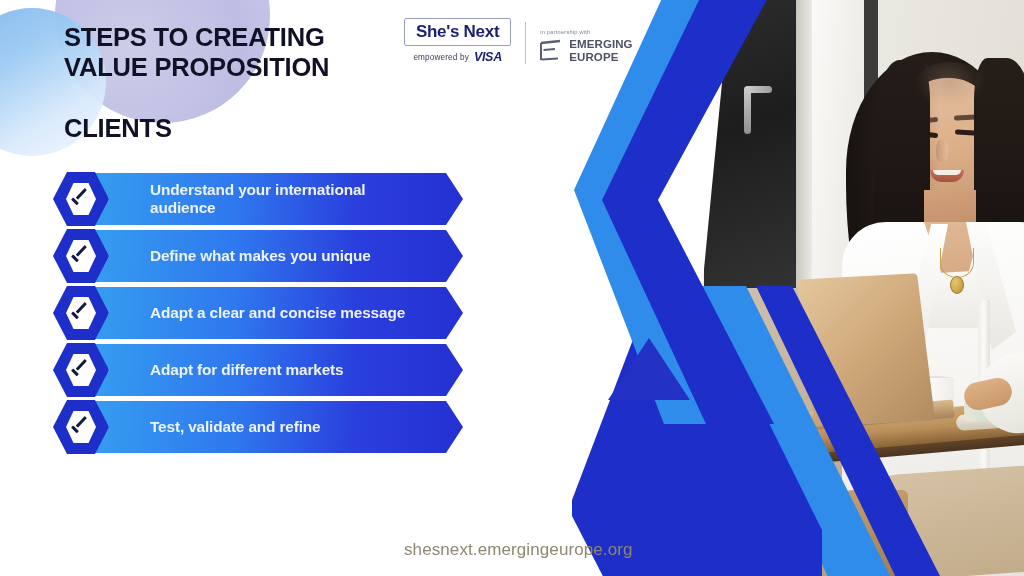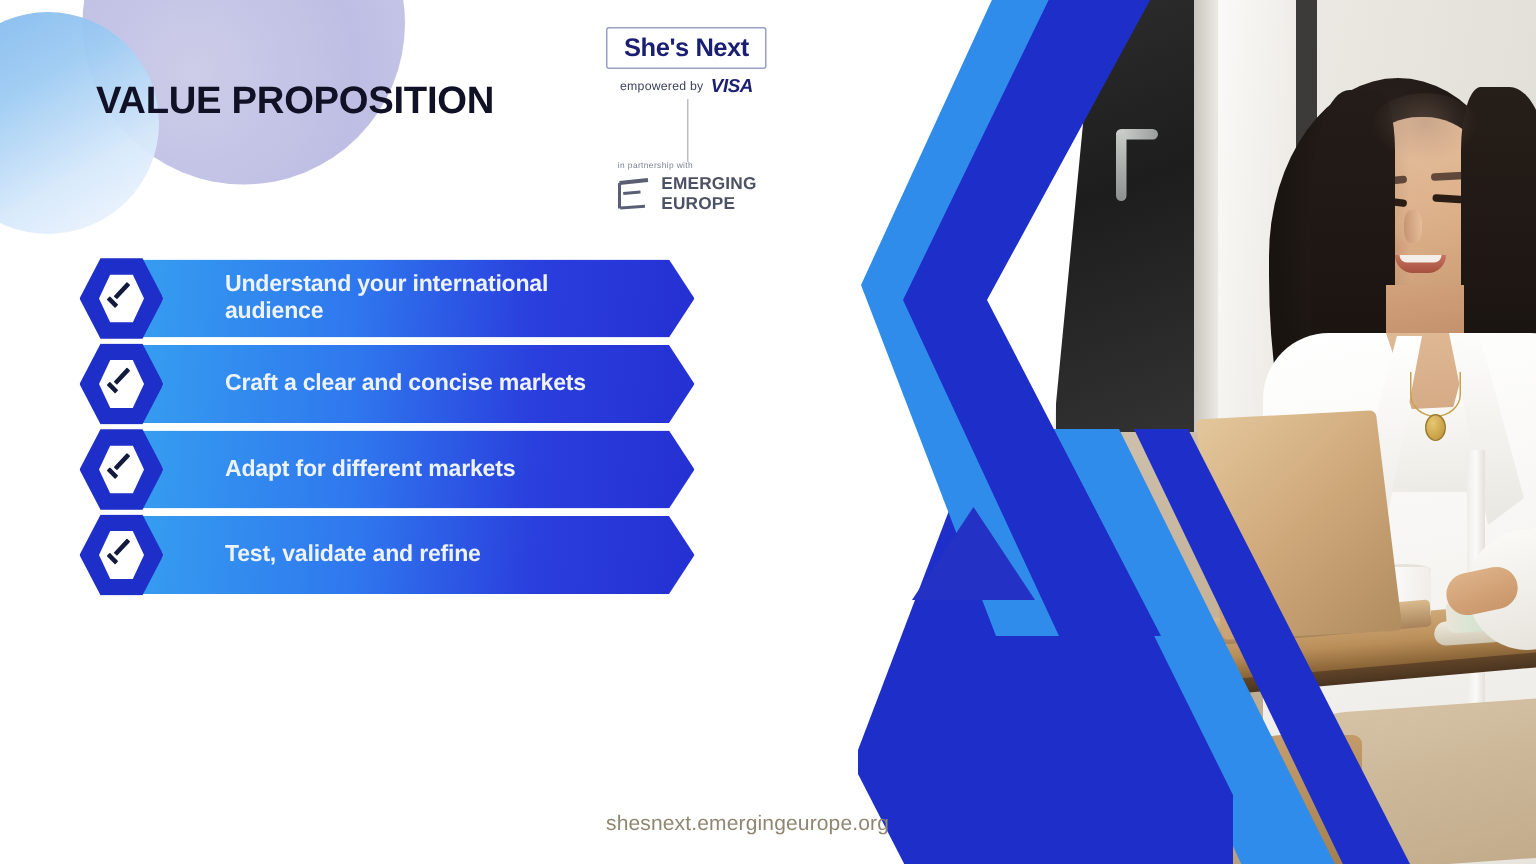--- a/index.html
+++ b/index.html
@@ -27,21 +27,21 @@
 
   
   .headline {
     position:absolute; left:64px; top:22px; width:330px;
     font-size:25.5px; line-height:1.19; font-weight:bold;
     letter-spacing:-0.2px; color:#111126;
     text-transform:uppercase; z-index:5;
   }
 
   
-  .logos { position:absolute; left:404px; top:18px; z-index:6; display:flex; align-items:center;flex-direction:column; }
+  .logos { position:absolute; left:404px; top:18px; z-index:6; display:flex; align-items:flex-end; }
   .logo-shesnext { display:flex; flex-direction:column; align-items:center; }
   .sn-box {
     border:1.4px solid #9aa0c4; border-radius:2px;
     padding:4px 11px 5px 11px;
     font-size:17px; font-weight:bold; color:#1a1f71; letter-spacing:-0.3px;
     background:#fff; line-height:1;
   }
   .sn-sub { margin-top:4px; display:flex; align-items:center; gap:5px; }
   .sn-sub .txt { font-size:8.2px; color:#3a3f5c; letter-spacing:.15px; }
   .sn-sub .visa { font-size:12.5px; font-weight:bold; font-style:italic; color:#1a1f71; letter-spacing:-0.3px; }
@@ -83,21 +83,21 @@
   }
   .hexwrap .chk::before, .hexwrap .chk::after {
     content:""; position:absolute; background:#121a3d; border-radius:.5px;
   }
   .hexwrap .chk::before { width:8px; height:3.4px; left:0; top:5px; transform:rotate(45deg); transform-origin:left center; }
   .hexwrap .chk::after  { width:13px; height:3.4px; left:5.2px; top:4.6px; transform:rotate(-47deg); transform-origin:left center; }
 
   
   .footer-url {
     position:absolute; left:404px; top:540px; z-index:7;
-    font-size:14px; color:#8f8771; letter-spacing:.1px;
+    font-size:17px; color:#8f8771; letter-spacing:.1px;
   }
 
   
   .right { position:absolute; left:560px; top:0; width:464px; height:576px; overflow:hidden; z-index:4; }
 
   
   .photo {
     position:absolute; left:118px; top:0; width:346px; height:576px;
     clip-path:polygon(52px 0, 346px 0, 346px 576px, 118px 576px, 18px 352px);
     overflow:hidden;
@@ -254,23 +254,24 @@
 </style>
 </head>
 <body>
 
 <div id="stage">
 
   <div class="blob blob-purple"></div>
   <div class="blob blob-blue"></div>
 
   <h1 class="headline">
-    <br>
+    <span>STEPS TO CREATING</span><br>
     <span>VALUE PROPOSITION</span><br>
     <br>
+    <span>CLIENTS</span>
   </h1>
 
   <div class="logos">
     <div class="logo-shesnext">
       <div class="sn-box">She's Next</div>
       <div class="sn-sub">
         <span class="txt">empowered by</span>
         <span class="visa">VISA</span>
       </div>
     </div>
@@ -300,24 +301,34 @@
       <div class="bar">
         <div class="label">Understand your international audience</div>
       </div>
       <div class="hexwrap">
         <div class="hout"></div>
         <div class="hin"></div>
         <div class="chk"></div>
       </div>
     </div>
 
-
     <div class="step">
       <div class="bar">
-        <div class="label">Craft a clear and concise markets</div>
+        <div class="label">Define what makes you unique</div>
+      </div>
+      <div class="hexwrap">
+        <div class="hout"></div>
+        <div class="hin"></div>
+        <div class="chk"></div>
+      </div>
+    </div>
+
+    <div class="step">
+      <div class="bar">
+        <div class="label">Adapt a clear and concise message</div>
       </div>
       <div class="hexwrap">
         <div class="hout"></div>
         <div class="hin"></div>
         <div class="chk"></div>
       </div>
     </div>
 
     <div class="step">
       <div class="bar">

